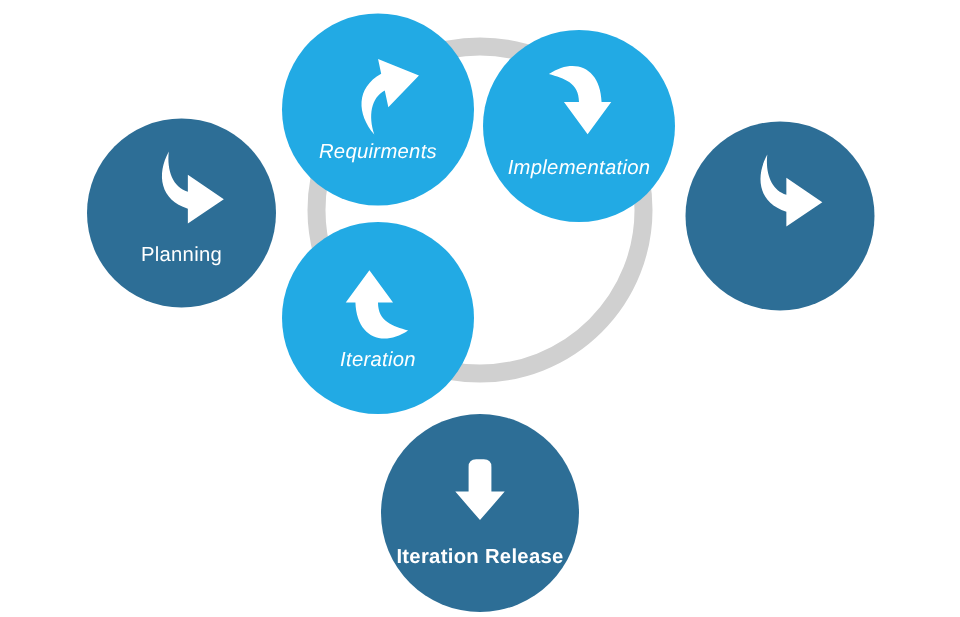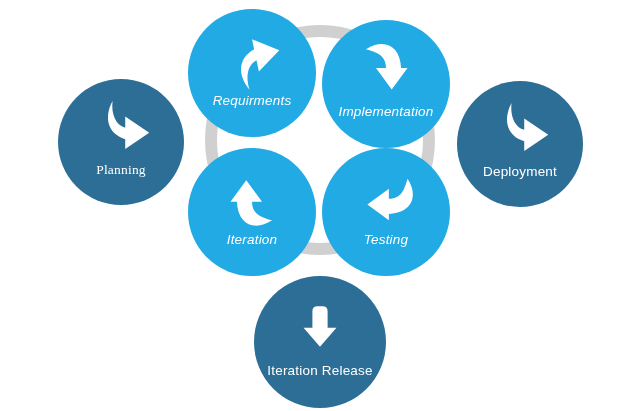--- a/index.html
+++ b/index.html
@@ -31,23 +31,23 @@
     position: absolute;
     border-radius: 50%;
   }
   .node--light { background: var(--light-blue, #22aae4); font-style: italic; }
   .node--dark  { background: var(--dark-blue,  #2d6e96); }
 
   .node--requirments   { left: 188px; top:   9px; width: 128px; height: 128px; }
   .node--implementation{ left: 322px; top:   20px; width: 128px; height: 128px; }
   .node--evaluation    { left: 188px; top: 148px; width: 128px; height: 128px; }
   .node--testing       { left: 322px; top: 148px; width: 128px; height: 128px; }
-  .node--planning      { left:  58px; top:  79px; width: 126px; height: 126px; font-family: Liberation Serif, serif; }
+  .node--planning      { left:  58px; top:  79px; width: 126px; height: 126px; }
   .node--deployment    { left: 457px; top:  81px; width: 126px; height: 126px; }
-  .node--iteration     { left: 254px; top: 276px; width: 132px; height: 132px; }
+  .node--iteration     { left: 254px; top: 276px; width: 132px; height: 132px; font-weight: bold; }
 
   .icon {
     position: absolute;
     left: 50%;
     top: 12%;
     width: 56%;
     height: 56%;
     transform: translateX(-50%);
   }
   .icon svg { width: 100%; height: 100%; display: block; }
@@ -103,40 +103,31 @@
     </span>
     <div class="label">Implementation</div>
   </div>
 
   <div class="node node--dark node--deployment">
     <span class="icon">
       <svg viewBox="0 0 100 100" aria-hidden="true">
           <path d="M38 10 C26 32 30 56 56 64 L56 78 L90 55 L56 32 L56 48 C42 44 36 28 38 10 Z"></path>
         </svg>
     </span>
-    <div class="label">Deployment</div>
   </div>
 
   <div class="node node--light node--evaluation">
     <span class="icon icon--rot180">
       <svg viewBox="0 0 100 100" aria-hidden="true">
           <path d="M22 20 C46 4 70 14 71 46 L80 46 L58 76 L36 46 L50 46 C50 28 36 24 22 20 Z"></path>
         </svg>
     </span>
     <div class="label">Iteration</div>
   </div>
 
-  <div class="node node--light node--testing">
-    <span class="icon icon--rot90">
-      <svg viewBox="0 0 100 100" aria-hidden="true">
-          <path d="M22 20 C46 4 70 14 71 46 L80 46 L58 76 L36 46 L50 46 C50 28 36 24 22 20 Z"></path>
-        </svg>
-    </span>
-    <div class="label">Testing</div>
-  </div>
 
   <div class="node node--dark node--iteration">
     <span class="icon">
       <svg viewBox="0 0 100 100" aria-hidden="true">
           <path d="M38 22 Q38 14 46 14 L54 14 Q62 14 62 22 L62 48 L76 48 L50 78 L24 48 L38 48 Z"></path>
         </svg>
     </span>
     <div class="label">Iteration Release</div>
   </div>
 

